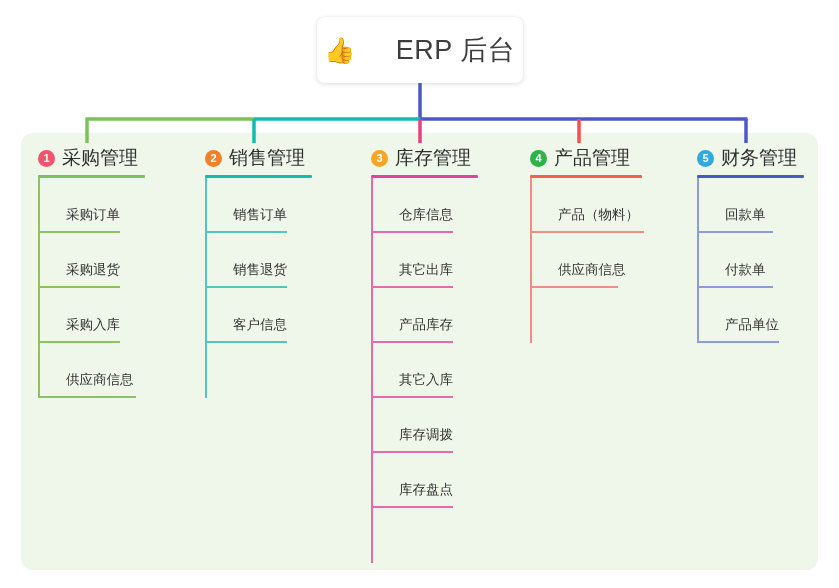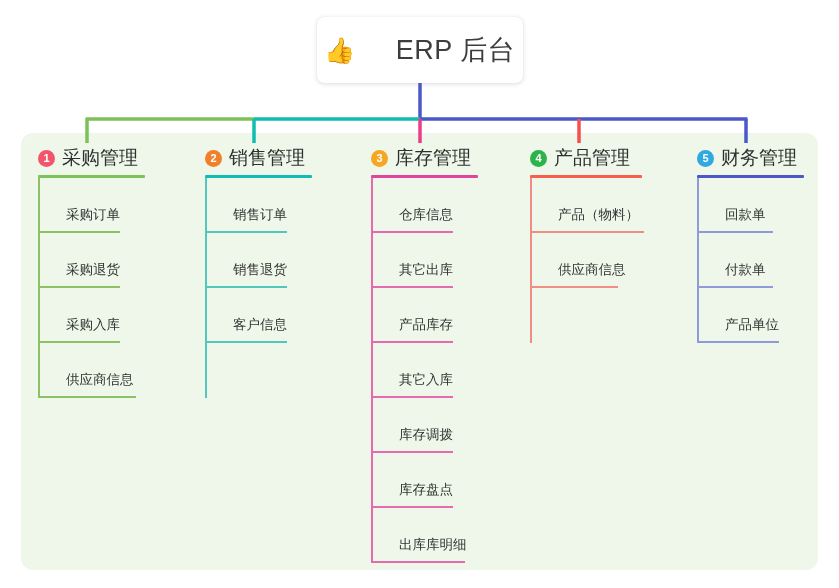--- a/index.html
+++ b/index.html
@@ -222,24 +222,20 @@
             <div class="item-rule" style="width: 82px; background: rgb(229, 107, 174);"></div>
           </div>
           <div class="item">
             <span class="item-label">库存调拨</span>
             <div class="item-rule" style="width: 82px; background: rgb(229, 107, 174);"></div>
           </div>
           <div class="item">
             <span class="item-label">库存盘点</span>
             <div class="item-rule" style="width: 82px; background: rgb(229, 107, 174);"></div>
           </div>
-          <div class="item">
-            <span class="item-label">出库库明细</span>
-            <div class="item-rule" style="width: 94px; background: rgb(229, 107, 174);"></div>
-          </div>
         </div>
       </div>
       <div class="column" style="left: 530px;">
         <div class="col-head">
           <span class="badge" style="background: rgb(44, 179, 74);">4</span>
           <span class="col-title">产品管理</span>
         </div>
         <div class="col-rule" style="width: 112px; background: rgb(245, 95, 75);"></div>
         <div class="items">
           <div class="item">

